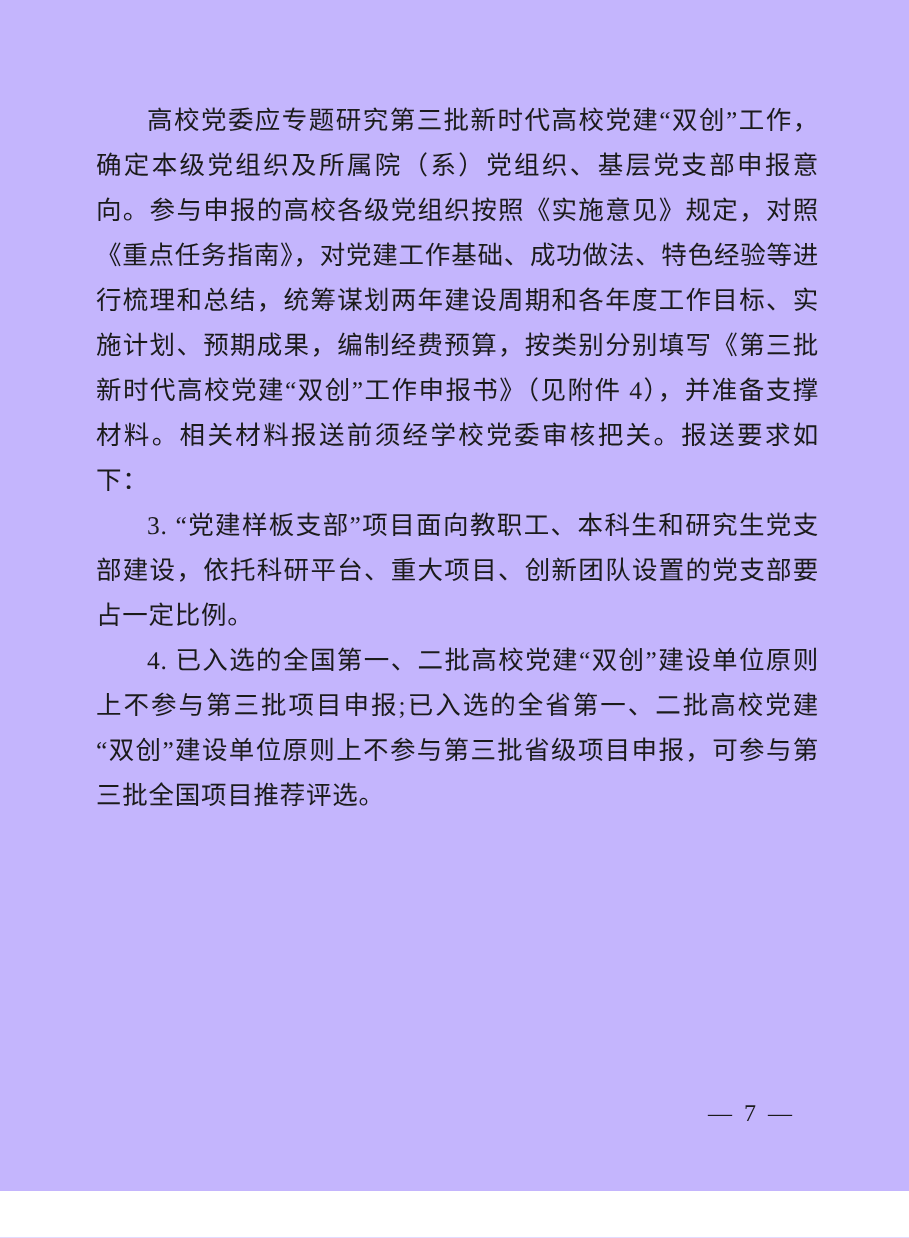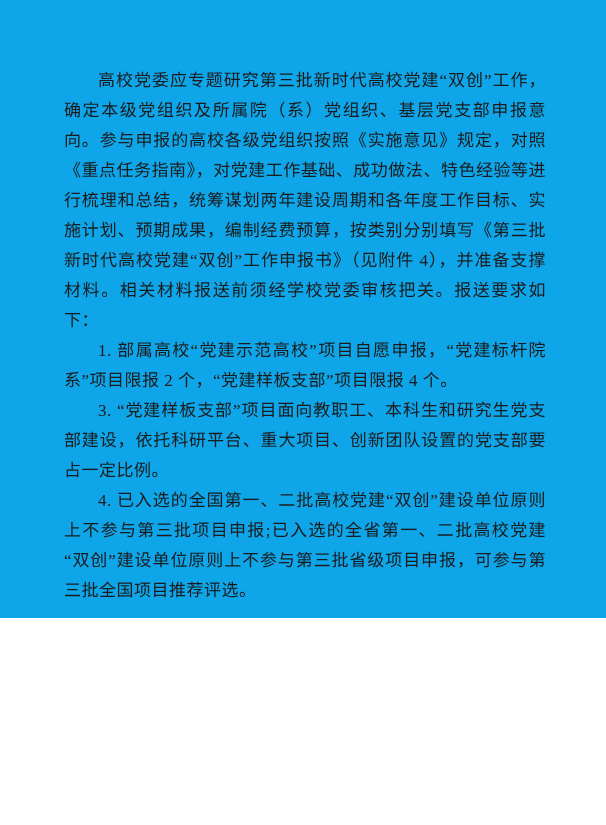--- a/index.html
+++ b/index.html
@@ -3,22 +3,22 @@
 <meta charset="utf-8">
 <style>
   html, body {
     margin: 0;
     padding: 0;
     background: #ffffff;
   }
   .page {
     position: relative;
     width: 606px;
-    height: 618px;
-    background: #0ea5e9;
+    height: 794px;
+    background: #c4b5fd;
     overflow: hidden;
     font-family: "Liberation Serif", "DejaVu Serif", serif;
     color: #1b1b1b;
   }
   .doc-body {
     position: absolute;
     top: 66px;
     left: 64px;
     width: 482px;
   }
@@ -43,18 +43,17 @@
     color: #1b1b1b;
     white-space: nowrap;
   }
 </style>
 </head>
 <body>
 
 <div class="page">
   <div class="doc-body">
     <p>高校党委应专题研究第三批新时代高校党建“双创”工作，确定本级党组织及所属院（系）党组织、基层党支部申报意向。参与申报的高校各级党组织按照《实施意见》规定，对照《重点任务指南》，对党建工作基础、成功做法、特色经验等进行梳理和总结，统筹谋划两年建设周期和各年度工作目标、实施计划、预期成果，编制经费预算，按类别分别填写《第三批新时代高校党建“双创”工作申报书》（见附件 4），并准备支撑材料。相关材料报送前须经学校党委审核把关。报送要求如下：</p>
-    <p>1. 部属高校“党建示范高校”项目自愿申报，“党建标杆院系”项目限报 2 个，“党建样板支部”项目限报 4 个。</p>
     <p>3. “党建样板支部”项目面向教职工、本科生和研究生党支部建设，依托科研平台、重大项目、创新团队设置的党支部要占一定比例。</p>
     <p>4. 已入选的全国第一、二批高校党建“双创”建设单位原则上不参与第三批项目申报;已入选的全省第一、二批高校党建“双创”建设单位原则上不参与第三批省级项目申报，可参与第三批全国项目推荐评选。</p>
   </div>
   <div class="page-footer">— 7 —</div>
 </div>
 
 </body></html>

